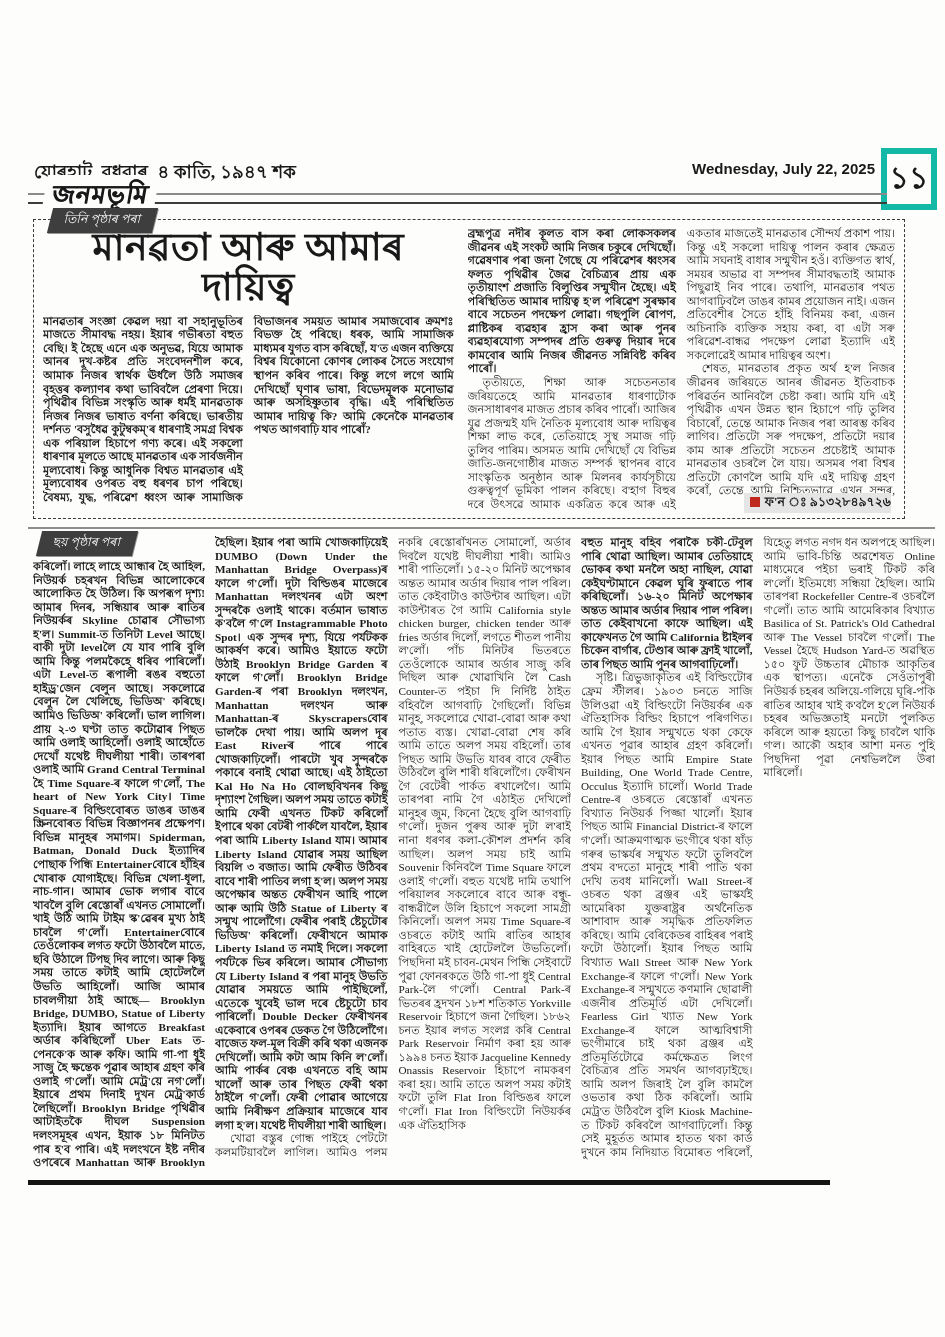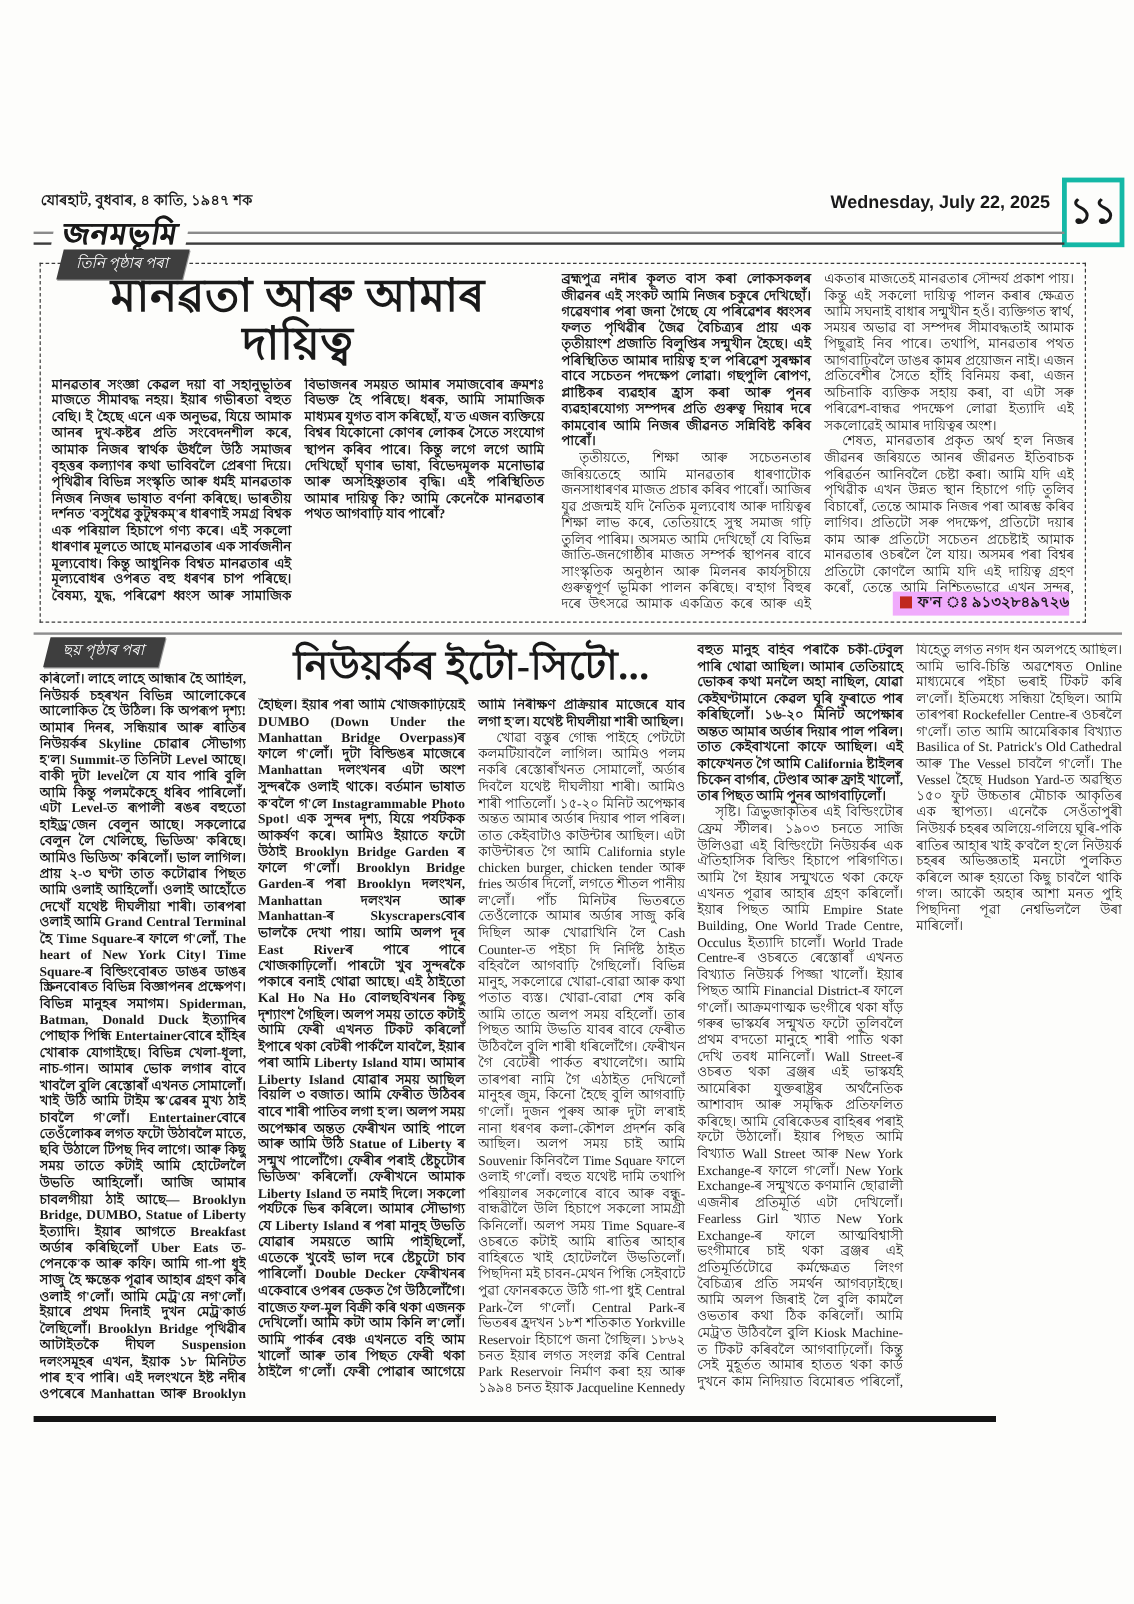--- a/index.html
+++ b/index.html
@@ -1,42 +1,42 @@
 <!DOCTYPE html>
 <html><head>
 <meta charset="utf-8">
 <style>
   html,body{margin:0;padding:0;}
   body{background:#e8e8e6;font-family:"Liberation Serif","DejaVu Serif",serif;}
   .page{position:relative;width:945px;height:1337px;margin:0 auto;background:#fdfdfb;color:#191919;overflow:hidden;}
 
   
-  .dateline-left{position:absolute;top:158px;left:34px;font-size:12px;font-weight:bold;letter-spacing:.2px;}
+  .dateline-left{position:absolute;top:158px;left:34px;font-size:18px;font-weight:bold;letter-spacing:.2px;}
   .dateline-right{position:absolute;top:160px;right:70px;font-size:15px;font-weight:bold;font-family:"Liberation Sans","DejaVu Sans",sans-serif;}
-  .pagenum-box{position:absolute;top:148px;right:8px;width:44px;height:50px;border:4px solid #14b8a6;display:flex;align-items:center;justify-content:center;font-size:30px;font-weight:bold;background:#fdfdfb;}
+  .pagenum-box{position:absolute;top:148px;right:8px;width:44px;height:50px;border:6px solid #14b8a6;display:flex;align-items:center;justify-content:center;font-size:30px;font-weight:bold;background:#fdfdfb;}
   .double-rule{position:absolute;top:193px;left:28px;right:58px;height:7px;border-top:2.5px solid #8a8a8a;border-bottom:2.5px solid #3c3c3c;}
   .masthead{position:absolute;top:175px;left:44px;background:#fdfdfb;padding:0 8px;font-size:25px;font-weight:bold;transform:skewX(-10deg);letter-spacing:1px;text-shadow:.6px 0 0 #111;}
 
   
   .kicker{position:absolute;background:#3e3e3e;color:#fff;font-size:12.5px;padding:2px 14px 3px;transform:skewX(-14deg);white-space:nowrap;box-shadow:1px 1px 0 #999;}
   .bodytext{font-size:11.2px;line-height:1.21;text-align:justify;overflow:hidden;}
   .bodytext p{margin:0;text-indent:15px;}
   .bodytext p:first-child{text-indent:0;font-weight:bold;}
   .cols2{column-count:2;column-gap:11px;column-fill:auto;}
 
   
   .top-article{position:absolute;top:219px;left:33px;width:872px;height:300px;border:1.5px dashed #3a3a3a;box-sizing:border-box;padding:7px 9px 5px;}
   .top-article .kicker{top:-12px;left:16px;}
   .top-inner{display:flex;gap:14px;height:100%;}
   .top-left{width:49%;display:flex;flex-direction:column;}
   .top-headline{font-size:38px;line-height:1.05;font-weight:bold;text-align:center;padding:1px 0 7px;letter-spacing:.5px;}
   .top-left .bodytext{flex:1;}
   .top-right{width:51%;position:relative;}
   .top-right .bodytext{height:100%;}
-  .phone-line{position:absolute;right:4px;bottom:0;background:#f0abfc;font-size:12.5px;font-weight:bold;padding-left:6px;}
+  .phone-line{position:absolute;right:4px;bottom:0;background:#e5e5e5;font-size:12.5px;font-weight:bold;padding-left:6px;}
   .red-sq{display:inline-block;width:10px;height:10px;margin-right:5px;position:relative;top:1px;}
 
   
   .mid-rule{position:absolute;top:527px;left:28px;right:10px;border-top:2px solid #8d8d8d;}
 
   
   .bottom-article{position:absolute;top:536px;left:33px;width:902px;height:632px;}
   .bottom-article .kicker{top:-5px;left:6px;}
   .bottom-inner{display:flex;gap:10px;height:100%;}
   .b-col1{flex:0 0 172px;padding-top:24px;box-sizing:border-box;}
@@ -86,21 +86,20 @@
 
   <div class="bottom-article">
     <div class="kicker" style="background: rgb(62, 62, 62);">ছয় পৃষ্ঠাৰ পৰা</div>
     <div class="bottom-inner">
       <div class="b-col1">
         <div class="bodytext">
             <p>কৰিলোঁ। লাহে লাহে আন্ধাৰ হৈ আহিল, নিউয়র্ক চহৰখন বিভিন্ন আলোকেৰে আলোকিত হৈ উঠিল। কি অপৰূপ দৃশ্য! আমাৰ দিনৰ, সন্ধিয়াৰ আৰু ৰাতিৰ নিউয়র্কৰ Skyline চোৱাৰ সৌভাগ্য হ'ল। Summit-ত তিনিটা Level আছে। বাকী দুটা levelলৈ যে যাব পাৰি বুলি আমি কিন্তু পলমকৈহে ধৰিব পাৰিলোঁ। এটা Level-ত ৰূপালী ৰঙৰ বহুতো হাইড্ৰ'জেন বেলুন আছে। সকলোৱে বেলুন লৈ খেলিছে, ভিডিঅ' কৰিছে। আমিও ভিডিঅ' কৰিলোঁ। ভাল লাগিল। প্ৰায় ২-৩ ঘণ্টা তাত কটোৱাৰ পিছত আমি ওলাই আহিলোঁ। ওলাই আহোঁতে দেখোঁ যথেষ্ট দীঘলীয়া শাৰী। তাৰপৰা ওলাই আমি Grand Central Terminal হৈ Time Square-ৰ ফালে গ'লোঁ, The heart of New York City। Time Square-ৰ বিল্ডিংবোৰত ডাঙৰ ডাঙৰ স্ক্ৰিনবোৰত বিভিন্ন বিজ্ঞাপনৰ প্ৰক্ষেপণ। বিভিন্ন মানুহৰ সমাগম। Spiderman, Batman, Donald Duck ইত্যাদিৰ পোছাক পিন্ধি Entertainerবোৰে হাঁহিৰ খোৰাক যোগাইছে। বিভিন্ন খেলা-ধূলা, নাচ-গান। আমাৰ ভোক লগাৰ বাবে খাবলৈ বুলি ৰেস্তোৰাঁ এখনত সোমালোঁ। খাই উঠি আমি টাইম স্ক'ৱেৰৰ মুখ্য ঠাই চাবলৈ গ'লোঁ। Entertainerবোৰে তেওঁলোকৰ লগত ফটো উঠাবলৈ মাতে, ছবি উঠালে টিপছ দিব লাগে। আৰু কিছু সময় তাতে কটাই আমি হোটেললৈ উভতি আহিলোঁ। আজি আমাৰ চাবলগীয়া ঠাই আছে— Brooklyn Bridge, DUMBO, Statue of Liberty ইত্যাদি। ইয়াৰ আগতে Breakfast অৰ্ডাৰ কৰিছিলোঁ Uber Eats ত- পেনকে'ক আৰু কফি। আমি গা-পা ধুই সাজু হৈ ক্ষন্তেক পূৱাৰ আহাৰ গ্ৰহণ কৰি ওলাই গ'লোঁ। আমি মেট্ৰ'য়ে নগ'লোঁ। ইয়াৰে প্ৰথম দিনাই দুখন মেট্ৰ'কাৰ্ড লৈছিলোঁ। Brooklyn Bridge পৃথিৱীৰ আটাইতকৈ দীঘল Suspension দলংসমূহৰ এখন, ইয়াক ১৮ মিনিটত পাৰ হ'ব পাৰি। এই দলংখনে ইষ্ট নদীৰ ওপৰেৰে Manhattan আৰু Brooklyn সংযোগ কৰিছে। ১৮৮৩ চনত দলংখন জনসাধাৰণৰ বাবে মুকলি কৰা হৈছিল। Brooklyn Bridge পৰিদৰ্শনৰ পিছত আমি মেট্ৰ'ৰে Kal Ho Na Ho বোলছবিখনৰ দৃশ্যগ্ৰহণ হোৱা কিছু ঠাই চাবলৈ বুলি আগবাঢ়িলোঁ, যিহেতু বোলছবিখনৰ কিছুসংখ্যক দৃশ্যৰ ইয়াতে লোৱা</p>
           </div>
       </div>
       <div class="b-mid">
-        <div class="bottom-headline">নিউয়র্কৰ ইটো-সিটো...</div>
         <div class="bodytext cols2">
             <p>হৈছিল। ইয়াৰ পৰা আমি খোজকাঢ়িয়েই DUMBO (Down Under the Manhattan Bridge Overpass)ৰ ফালে গ'লোঁ। দুটা বিল্ডিঙৰ মাজেৰে Manhattan দলংখনৰ এটা অংশ সুন্দৰকৈ ওলাই থাকে। বৰ্তমান ভাষাত ক'বলৈ গ'লে Instagrammable Photo Spot। এক সুন্দৰ দৃশ্য, যিয়ে পৰ্যটকক আকৰ্ষণ কৰে। আমিও ইয়াতে ফটো উঠাই Brooklyn Bridge Garden ৰ ফালে গ'লোঁ। Brooklyn Bridge Garden-ৰ পৰা Brooklyn দলংখন, Manhattan দলংখন আৰু Manhattan-ৰ Skyscrapersবোৰ ভালকৈ দেখা পায়। আমি অলপ দূৰ East Riverৰ পাৰে পাৰে খোজকাঢ়িলোঁ। পাৰটো খুব সুন্দৰকৈ পকাৰে বনাই থোৱা আছে। এই ঠাইতো Kal Ho Na Ho বোলছবিখনৰ কিছু দৃশ্যাংশ গৈছিল। অলপ সময় তাতে কটাই আমি ফেৰী এখনত টিকট কৰিলোঁ ইপাৰে থকা বেটৰী পাৰ্কলৈ যাবলৈ, ইয়াৰ পৰা আমি Liberty Island যাম। আমাৰ Liberty Island যোৱাৰ সময় আছিল বিয়লি ৩ বজাত। আমি ফেৰীত উঠিবৰ বাবে শাৰী পাতিব লগা হ'ল। অলপ সময় অপেক্ষাৰ অন্তত ফেৰীখন আহি পালে আৰু আমি উঠি Statue of Liberty ৰ সন্মুখ পালোঁগৈ। ফেৰীৰ পৰাই ষ্টেচুটোৰ ভিডিঅ' কৰিলোঁ। ফেৰীখনে আমাক Liberty Island ত নমাই দিলে। সকলো পৰ্যটকে ভিৰ কৰিলে। আমাৰ সৌভাগ্য যে Liberty Island ৰ পৰা মানুহ উভতি যোৱাৰ সময়তে আমি পাইছিলোঁ, এতেকে খুবেই ভাল দৰে ষ্টেচুটো চাব পাৰিলোঁ। Double Decker ফেৰীখনৰ একেবাৰে ওপৰৰ ডেকত গৈ উঠিলোঁগৈ। বাজেত ফল-মূল বিক্ৰী কৰি থকা এজনক দেখিলোঁ। আমি কটা আম কিনি ল'লোঁ। আমি পাৰ্কৰ বেঞ্চ এখনতে বহি আম খালোঁ আৰু তাৰ পিছত ফেৰী থকা ঠাইলৈ গ'লোঁ। ফেৰী পোৱাৰ আগেয়ে আমি নিৰীক্ষণ প্ৰক্ৰিয়াৰ মাজেৰে যাব লগা হ'ল। যথেষ্ট দীঘলীয়া শাৰী আছিল।</p>
             <p>খোৱা বস্তুৰ গোন্ধ পাইহে পেটটো কলমটিয়াবলৈ লাগিল। আমিও পলম নকৰি ৰেস্তোৰাঁখনত সোমালোঁ, অৰ্ডাৰ দিবলৈ যথেষ্ট দীঘলীয়া শাৰী। আমিও শাৰী পাতিলোঁ। ১৫-২০ মিনিট অপেক্ষাৰ অন্তত আমাৰ অৰ্ডাৰ দিয়াৰ পাল পৰিল। তাত কেইবাটাও কাউন্টাৰ আছিল। এটা কাউন্টাৰত গৈ আমি California style chicken burger, chicken tender আৰু fries অৰ্ডাৰ দিলোঁ, লগতে শীতল পানীয় ল'লোঁ। পাঁচ মিনিটৰ ভিতৰতে তেওঁলোকে আমাৰ অৰ্ডাৰ সাজু কৰি দিছিল আৰু খোৱাখিনি লৈ Cash Counter-ত পইচা দি নিৰ্দিষ্ট ঠাইত বহিবলৈ আগবাঢ়ি গৈছিলোঁ। বিভিন্ন মানুহ, সকলোৱে খোৱা-বোৱা আৰু কথা পতাত ব্যস্ত। খোৱা-বোৱা শেষ কৰি আমি তাতে অলপ সময় বহিলোঁ। তাৰ পিছত আমি উভতি যাবৰ বাবে ফেৰীত উঠিবলৈ বুলি শাৰী ধৰিলোঁগৈ। ফেৰীখন গৈ বেটেৰী পাৰ্কত ৰখালেগৈ। আমি তাৰপৰা নামি গৈ এঠাইত দেখিলোঁ মানুহৰ জুম, কিনো হৈছে বুলি আগবাঢ়ি গ'লোঁ। দুজন পুৰুষ আৰু দুটা ল'ৰাই নানা ধৰণৰ কলা-কৌশল প্ৰদৰ্শন কৰি আছিল। অলপ সময় চাই আমি Souvenir কিনিবলৈ Time Square ফালে ওলাই গ'লোঁ। বহুত যথেষ্ট দামি তথাপি পৰিয়ালৰ সকলোৰে বাবে আৰু বন্ধু-বান্ধৱীলৈ উলি হিচাপে সকলো সামগ্ৰী কিনিলোঁ। অলপ সময় Time Square-ৰ ওচৰতে কটাই আমি ৰাতিৰ আহাৰ বাহিৰতে খাই হোটেললৈ উভতিলোঁ। পিছদিনা মই চাবন-মেথন পিন্ধি সেইবাটে পুৱা ফোনৰকতে উঠি গা-পা ধুই Central Park-লৈ গ'লোঁ। Central Park-ৰ ভিতৰৰ হ্ৰদখন ১৮শ শতিকাত Yorkville Reservoir হিচাপে জনা গৈছিল। ১৮৬২ চনত ইয়াৰ লগত সংলগ্ন কৰি Central Park Reservoir নিৰ্মাণ কৰা হয় আৰু ১৯৯৪ চনত ইয়াক Jacqueline Kennedy Onassis Reservoir হিচাপে নামকৰণ কৰা হয়। আমি তাতে অলপ সময় কটাই ফটো তুলি Flat Iron বিল্ডিঙৰ ফালে গ'লোঁ। Flat Iron বিল্ডিংটো নিউয়র্কৰ এক ঐতিহাসিক</p>
           </div>
       </div>
       <div class="b-right">
         <div class="bodytext cols2">
             <p>বহুত মানুহ বহিব পৰাকৈ চকী-টেবুল পাৰি থোৱা আছিল। আমাৰ তেতিয়াহে ভোকৰ কথা মনলৈ অহা নাছিল, যোৱা কেইঘণ্টামানে কেৱল ঘূৰি ফুৰাতে পাৰ কৰিছিলোঁ। ১৬-২০ মিনিট অপেক্ষাৰ অন্তত আমাৰ অৰ্ডাৰ দিয়াৰ পাল পৰিল। তাত কেইবাখনো কাফে আছিল। এই কাফেখনত গৈ আমি California ষ্টাইলৰ চিকেন বাৰ্গাৰ, টেণ্ডাৰ আৰু ফ্ৰাই খালোঁ, তাৰ পিছত আমি পুনৰ আগবাঢ়িলোঁ।</p>
             <p>সৃষ্টি। ত্ৰিভুজাকৃতিৰ এই বিল্ডিংটোৰ ফ্ৰেম স্টীলৰ। ১৯০৩ চনতে সাজি উলিওৱা এই বিল্ডিংটো নিউয়র্কৰ এক ঐতিহাসিক বিল্ডিং হিচাপে পৰিগণিত। আমি গৈ ইয়াৰ সন্মুখতে থকা কেফে এখনত পূৱাৰ আহাৰ গ্ৰহণ কৰিলোঁ। ইয়াৰ পিছত আমি Empire State Building, One World Trade Centre, Occulus ইত্যাদি চালোঁ। World Trade Centre-ৰ ওচৰতে ৰেস্তোৰাঁ এখনত বিখ্যাত নিউয়র্ক পিজ্জা খালোঁ। ইয়াৰ পিছত আমি Financial District-ৰ ফালে গ'লোঁ। আক্ৰমণাত্মক ভংগীৰে থকা ষাঁড় গৰুৰ ভাস্কৰ্যৰ সন্মুখত ফটো তুলিবলৈ প্ৰথম ব'দতো মানুহে শাৰী পাতি থকা দেখি তবধ মানিলোঁ। Wall Street-ৰ ওচৰত থকা ব্ৰঞ্জৰ এই ভাস্কৰ্যই আমেৰিকা যুক্তৰাষ্ট্ৰৰ অৰ্থনৈতিক আশাবাদ আৰু সমৃদ্ধিক প্ৰতিফলিত কৰিছে। আমি বেৰিকেডৰ বাহিৰৰ পৰাই ফটো উঠালোঁ। ইয়াৰ পিছত আমি বিখ্যাত Wall Street আৰু New York Exchange-ৰ ফালে গ'লোঁ। New York Exchange-ৰ সন্মুখতে কণমানি ছোৱালী এজনীৰ প্ৰতিমূৰ্তি এটা দেখিলোঁ। Fearless Girl খ্যাত New York Exchange-ৰ ফালে আত্মবিশ্বাসী ভংগীমাৰে চাই থকা ব্ৰঞ্জৰ এই প্ৰতিমূৰ্তিটোৱে কৰ্মক্ষেত্ৰত লিংগ বৈচিত্ৰ্যৰ প্ৰতি সমৰ্থন আগবঢ়াইছে। আমি অলপ জিৰাই লৈ বুলি কামলৈ ওভতাৰ কথা ঠিক কৰিলোঁ। আমি মেট্ৰ'ত উঠিবলৈ বুলি Kiosk Machine-ত টিকট কৰিবলৈ আগবাঢ়িলোঁ। কিন্তু সেই মুহূৰ্তত আমাৰ হাতত থকা কাৰ্ড দুখনে কাম নিদিয়াত বিমোৰত পৰিলোঁ, যিহেতু লগত নগদ ধন অলপহে আছিল। আমি ভাবি-চিন্তি অৱশেষত Online মাধ্যমেৰে পইচা ভৰাই টিকট কৰি ল'লোঁ। ইতিমধ্যে সন্ধিয়া হৈছিল। আমি তাৰপৰা Rockefeller Centre-ৰ ওচৰলৈ গ'লোঁ। তাত আমি আমেৰিকাৰ বিখ্যাত Basilica of St. Patrick's Old Cathedral আৰু The Vessel চাবলৈ গ'লোঁ। The Vessel হৈছে Hudson Yard-ত অৱস্থিত ১৫০ ফুট উচ্চতাৰ মৌচাক আকৃতিৰ এক স্থাপত্য। এনেকৈ সেওঁতাপুৰী নিউয়র্ক চহৰৰ অলিয়ে-গলিয়ে ঘূৰি-পকি ৰাতিৰ আহাৰ খাই ক'বলৈ হ'লে নিউয়র্ক চহৰৰ অভিজ্ঞতাই মনটো পুলকিত কৰিলে আৰু হয়তো কিছু চাবলৈ থাকি গ'ল। আকৌ অহাৰ আশা মনত পুহি পিছদিনা পূৱা নেশ্বভিললৈ উৰা মাৰিলোঁ।</p>
           </div>

